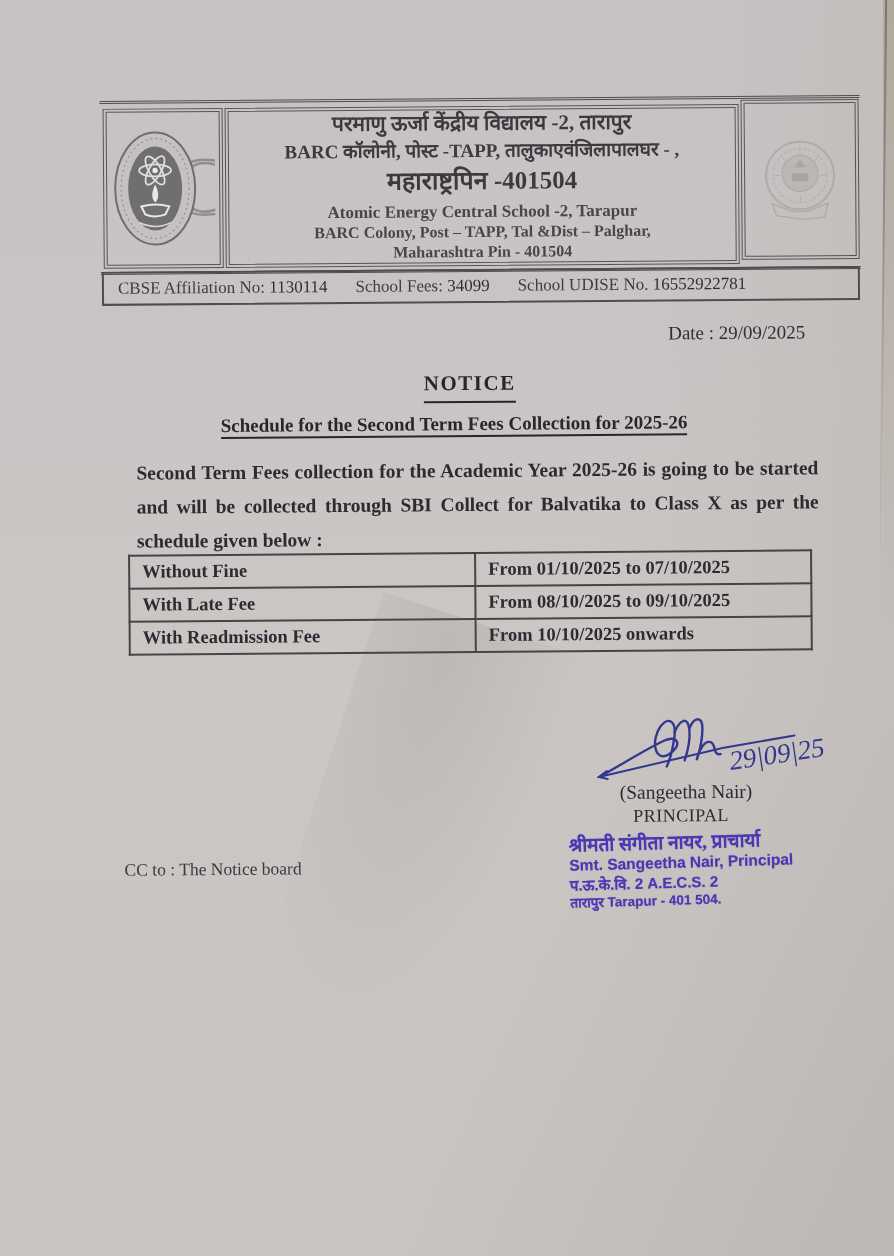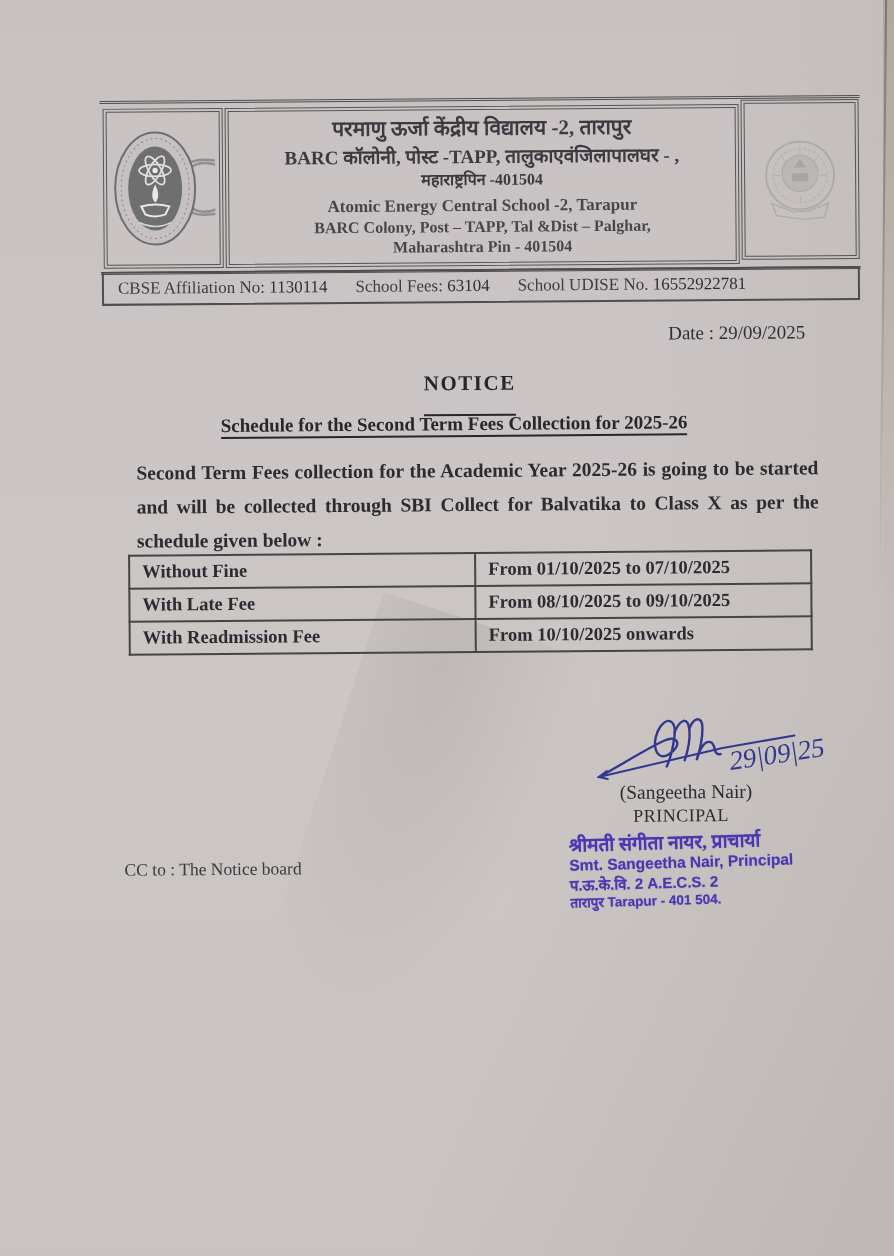--- a/index.html
+++ b/index.html
@@ -39,37 +39,37 @@
     position:absolute;left:102px;top:98px;width:760px;height:168px;
     border-top:3px double #4d4d4d;border-bottom:3px double #4d4d4d;
     display:flex;align-items:stretch;
   }
   .hbox{border:1px solid #555;outline:1px solid #555;outline-offset:2px;background:transparent;}
   .hbox.logo-l{margin:8px 0 6px 6px;width:112px;display:flex;align-items:center;justify-content:center;}
   .hbox.center{margin:8px 6px 6px 8px;flex:1;display:flex;flex-direction:column;align-items:center;justify-content:center;line-height:1.25;}
   .hbox.logo-r{margin:4px 4px 10px 2px;width:110px;display:flex;align-items:center;justify-content:center;}
   .hi1{font-size:21px;font-weight:700;color:#3a3a40;}
   .hi2{font-size:19px;font-weight:700;color:#3a3a40;margin-top:3px;}
-  .hi3{font-size:16px;font-weight:700;color:#3a3a40;margin-top:2px;}
+  .hi3{font-size:25px;font-weight:700;color:#3a3a40;margin-top:2px;}
   .en1{font-size:17px;font-weight:700;color:#46464c;margin-top:5px;}
   .en2{font-size:16px;font-weight:700;color:#46464c;}
   .en3{font-size:16px;font-weight:700;color:#46464c;}
   .affil{
     position:absolute;left:103px;top:269px;width:758px;height:34px;
     border:2px solid #4d4d4d;display:flex;align-items:center;gap:28px;
     padding-left:14px;box-sizing:border-box;font-size:17px;color:#3c3c44;
   }
   .affil b{font-weight:400;color:#2e2e34;}
   
   .dateline{position:absolute;top:324px;right:88px;font-size:19px;color:#2f2f36;}
   .notice-title{
     position:absolute;top:371px;left:0;width:940px;text-align:center;
     font-size:21px;font-weight:700;letter-spacing:1.5px;color:#26262c;
   }
-  .notice-title span{border-bottom:2px solid #26262c;padding-bottom:19px;}
+  .notice-title span{border-bottom:2px solid #26262c;padding-bottom:6px;}
   .subject{
     position:absolute;top:413px;left:0;width:908px;text-align:center;
     font-size:19px;font-weight:700;color:#26262c;
   }
   .subject span{border-bottom:2px solid #26262c;padding-bottom:1px;}
   .para{
     position:absolute;top:454px;left:136px;width:682px;
     font-size:19.5px;font-weight:700;color:#2b2b31;line-height:34px;
     text-align:justify;
   }
@@ -159,21 +159,21 @@
       </div>
     </div>
 
     <div class="affil">
       <span>
         <span>CBSE Affiliation No:</span>
         <b>1130114</b>
       </span>
       <span>
         <span>School Fees:</span>
-        <b>63104</b>
+        <b>34099</b>
       </span>
       <span>
         <span>School UDISE No.</span>
         <b>16552922781</b>
       </span>
     </div>
 
     <div class="dateline">Date : 29/09/2025</div>
 
     <div class="notice-title">

